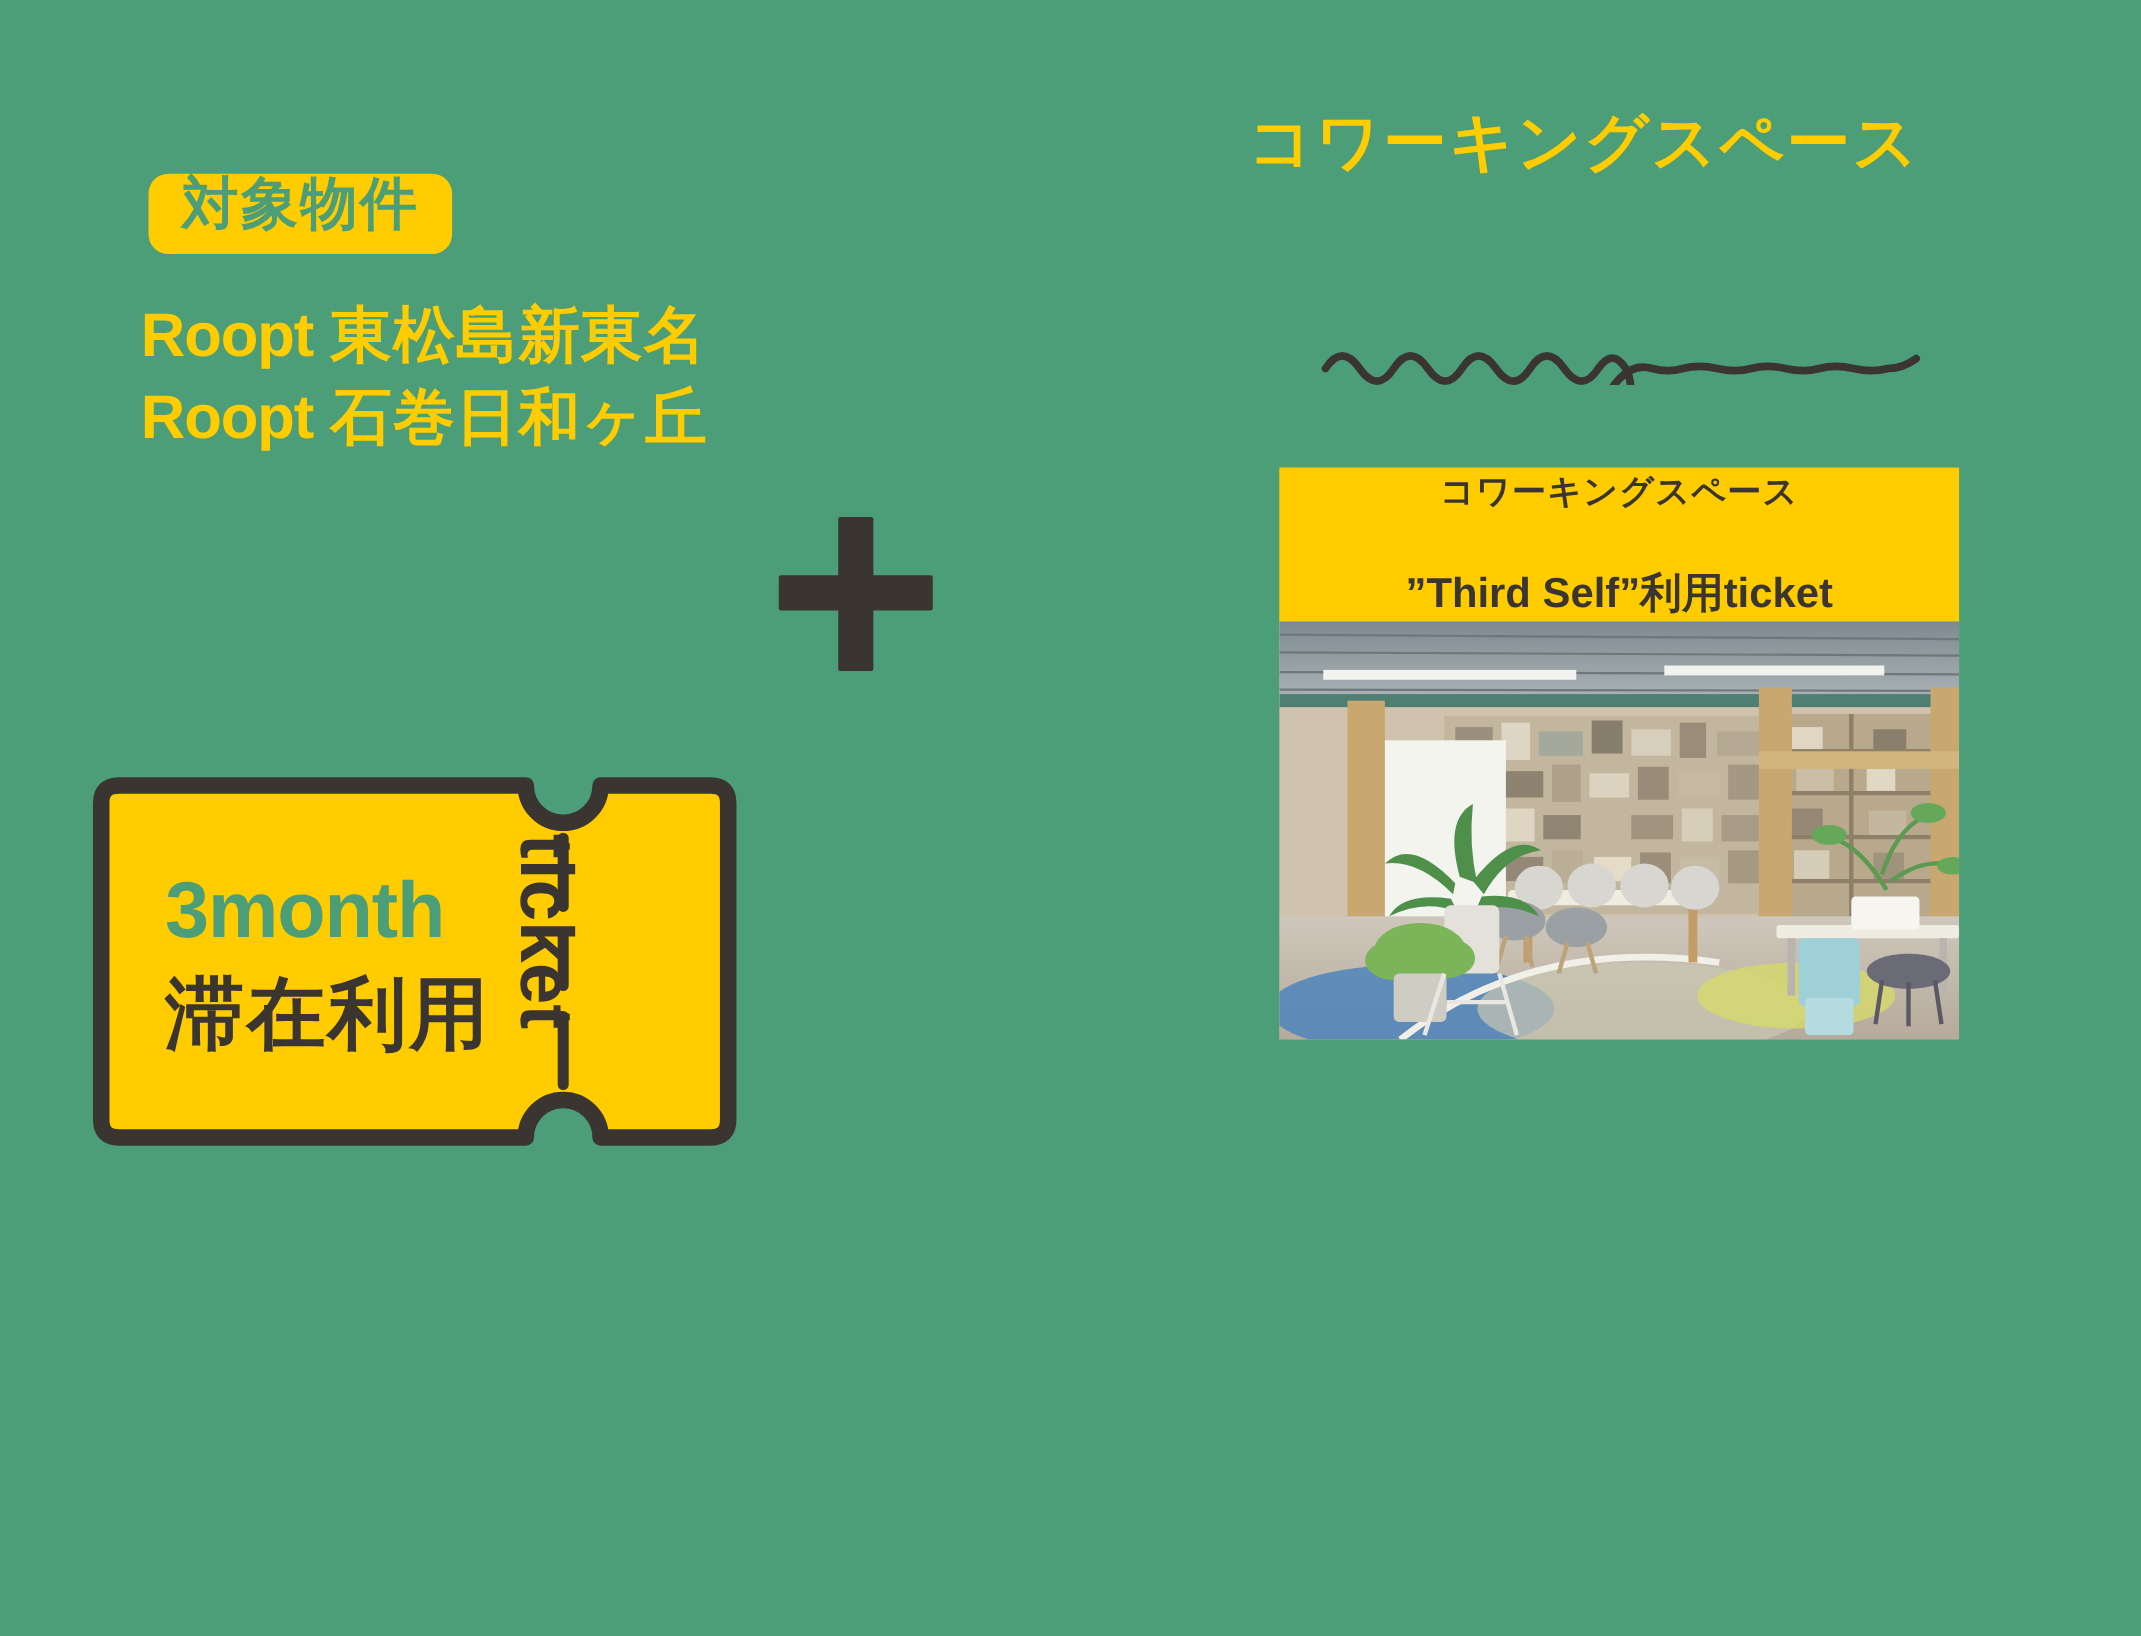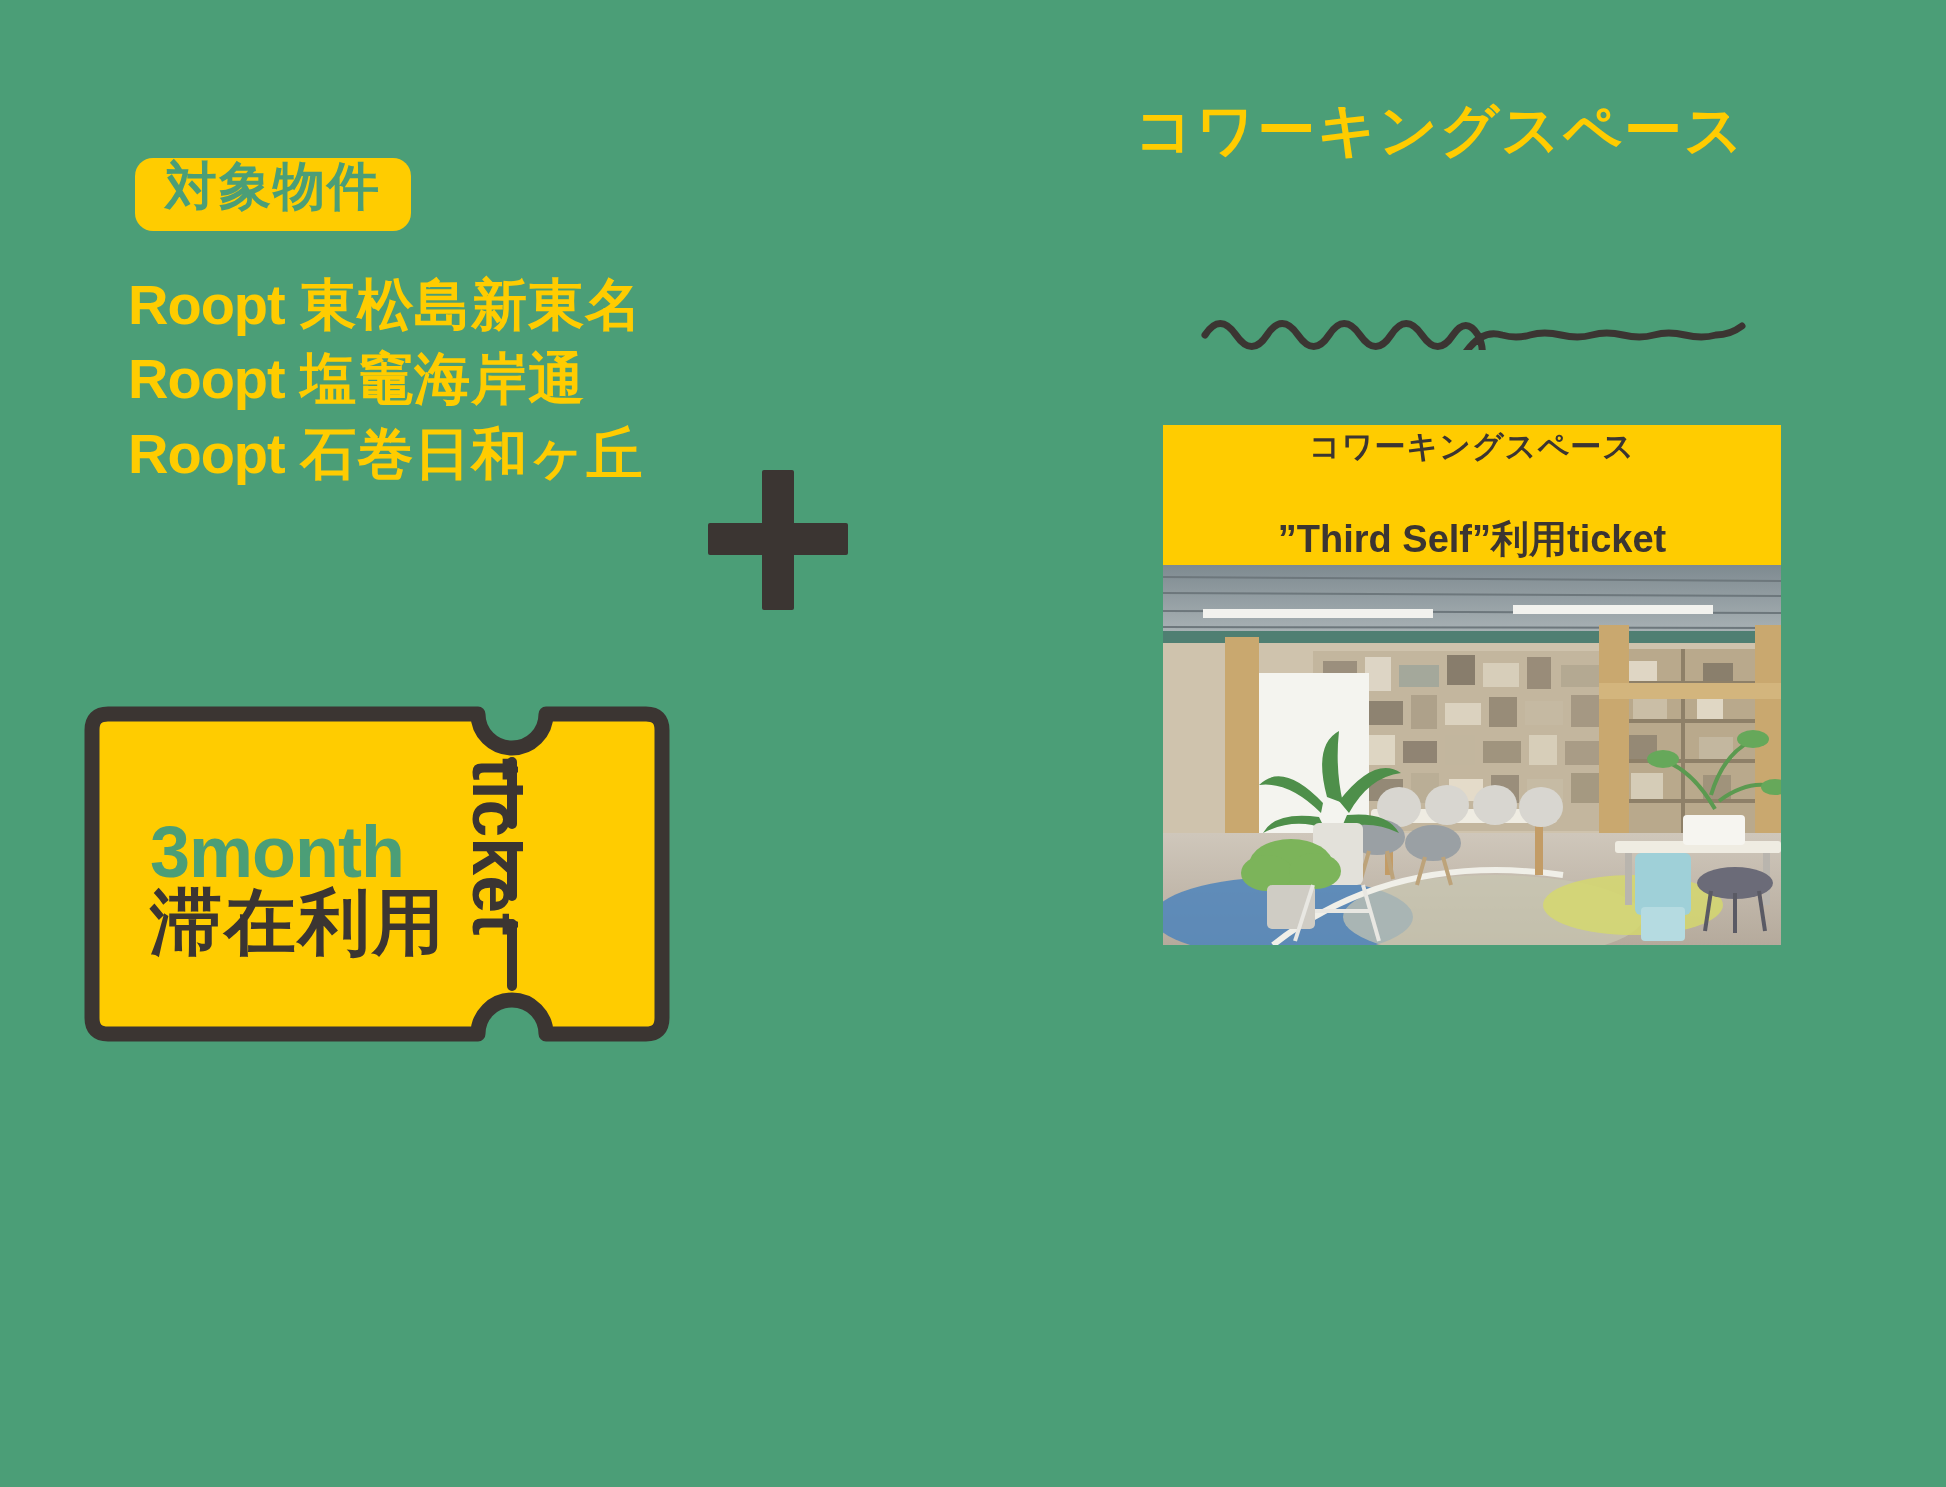--- a/index.html
+++ b/index.html
@@ -60,21 +60,21 @@
     gap:6px;
   }
   .cap1{font-size:31px;font-weight:700;letter-spacing:1px;}
   .cap2{font-size:38px;font-weight:700;letter-spacing:0px;margin-top:40px;}
   .photo{width:100%;height:380px;position:relative;overflow:hidden;background:#b9b2a6;}
 
   
   .ticket{position:absolute;left:78px;top:700px;width:598px;height:348px;}
 
   .t-main{
-    position:absolute;left:72px;top:116px;
+    position:absolute;left:72px;top:92px;
     color:#4b9e77;font-size:72px;font-weight:700;letter-spacing:-1px;
     line-height:1;white-space:nowrap;
   }
   .t-sub{
     position:absolute;left:72px;top:186px;
     color:#3b3532;font-size:72px;font-weight:700;letter-spacing:2px;
     line-height:1;white-space:nowrap;
   }
   .t-side{
     position:absolute;left:458px;top:58px;width:240px;
@@ -99,24 +99,20 @@
 <body>
 
 <div class="stage">
 
   <div class="badge">対象物件</div>
 
   <div class="prop-list">
     <div class="prop-row">
       <span class="brand">Roopt</span>
       <span class="jp">東松島新東名</span>
-    </div>
-    <div class="prop-row">
-      <span class="brand">Roopt</span>
-      <span class="jp">塩竈海岸通</span>
     </div>
     <div class="prop-row">
       <span class="brand">Roopt</span>
       <span class="jp">石巻日和ヶ丘</span>
     </div>
   </div>
 
   <div class="plus"></div>
 
   <div class="rh">

